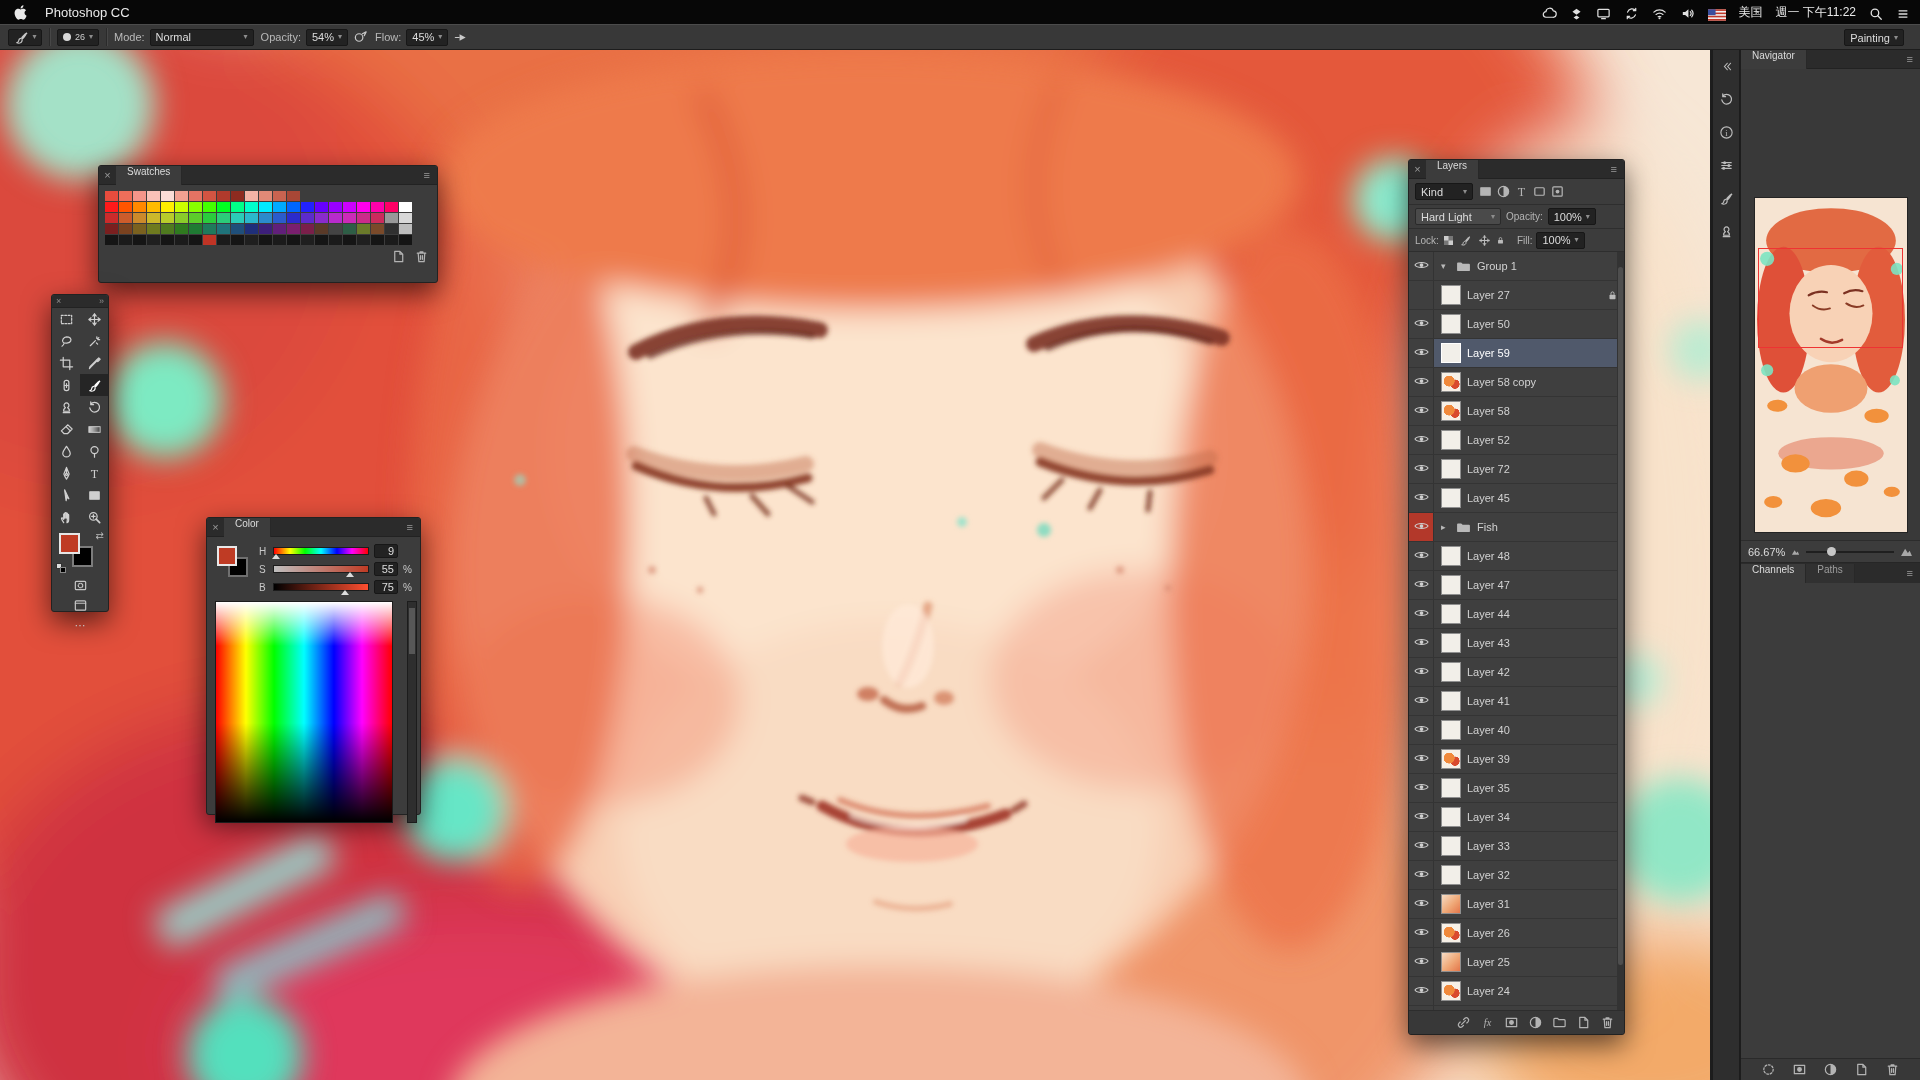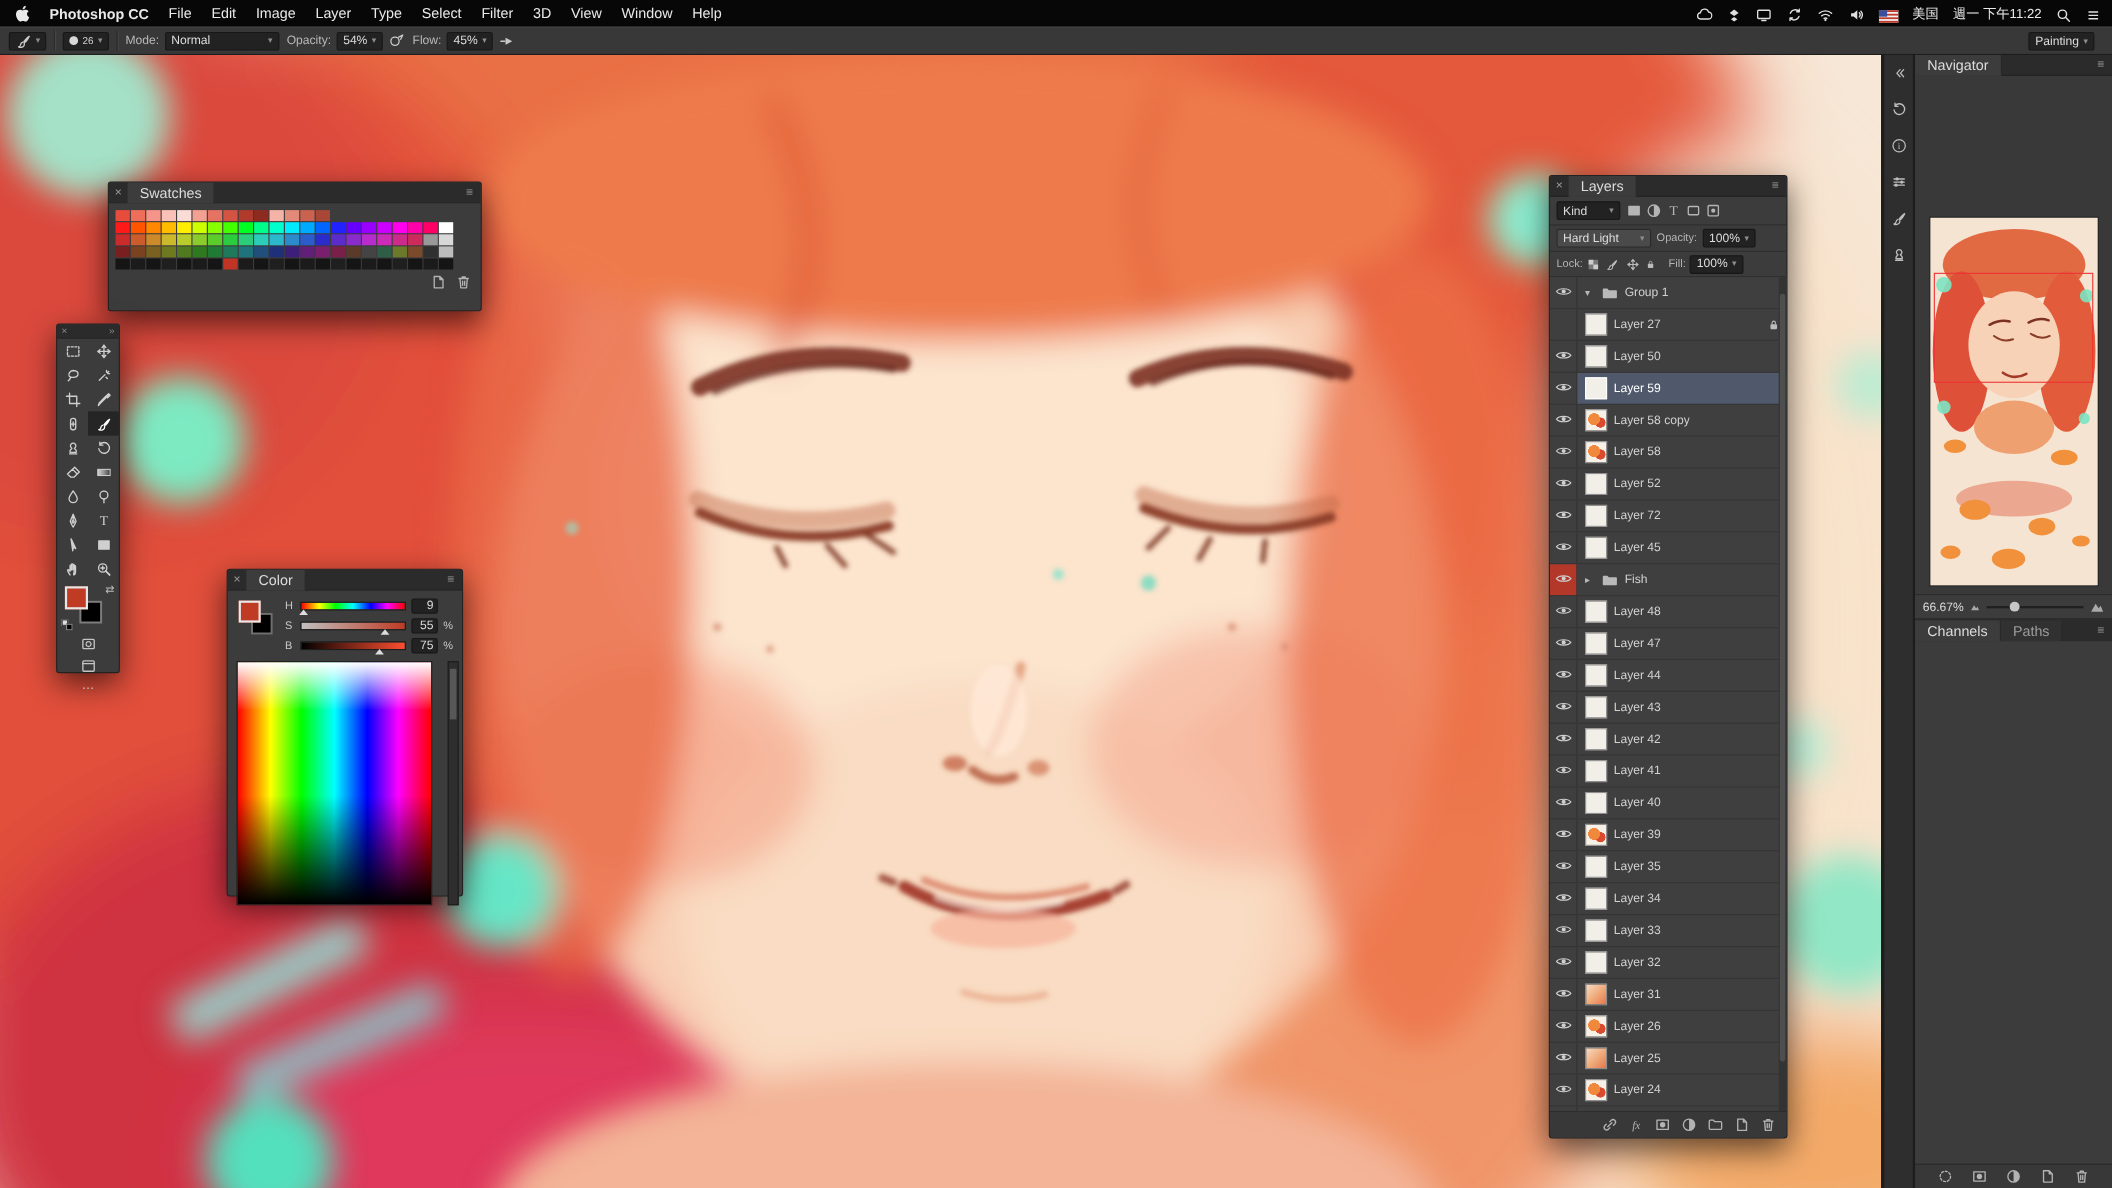--- a/index.html
+++ b/index.html
@@ -3,21 +3,21 @@
 <meta charset="utf-8">
 <style>
   *{margin:0;padding:0;box-sizing:border-box;user-select:none}
   html,body{width:1920px;height:1080px;overflow:hidden}
   body{font-family:"Liberation Sans",sans-serif;background:#111;color:#ccc}
   #app{position:relative;width:1920px;height:1080px;overflow:hidden;background:#1d1d1d}
 
   
   .menubar{position:absolute;top:0;left:0;right:0;height:24px;background:#070707;display:flex;align-items:center;padding:0 10px;color:#e9e9e9;font-size:13px;z-index:60}
   .apple-icn{width:14px;height:16px;margin:0 8px 0 4px;display:flex;align-items:center}
-  .app-name{font-weight:700;padding:0 9px;white-space:nowrap}
+  .app-name{font-weight:400;padding:0 9px;white-space:nowrap}
   .mitems{display:flex}
   .menu-item{padding:0 9px;line-height:24px;white-space:nowrap}
   .mb-right{margin-left:auto;display:flex;align-items:flex-end;gap:13px;font-size:12px;white-space:nowrap}
   .mbi{display:flex;align-items:center;color:#e0e0e0}
   .mb-icons{display:flex;align-items:center;gap:13px}
   .flag{display:flex;align-items:center}
 
   
   .optionsbar{position:absolute;top:24px;left:0;right:0;height:26px;background:#383838;border-top:1px solid #4b4b4b;border-bottom:1px solid #1d1d1d;display:flex;align-items:center;padding:0 8px;color:#c3c3c3;font-size:11px;gap:7px;z-index:55}
   .ob-group{display:flex;align-items:center;gap:5px}
@@ -31,21 +31,21 @@
   .ws-chip{position:absolute;right:16px;top:4px}
   .ob-icn{color:#c9c9c9;display:flex;align-items:center}
 
   
   .canvas{position:absolute;left:0;top:50px;width:1710px;height:1030px;background:#f7e7d6;z-index:1;overflow:hidden}
   .canvas svg{position:absolute;inset:0;display:block}
 
   
   .panel{position:absolute;background:#3c3c3c;border:1px solid #222;box-shadow:0 10px 28px rgba(0,0,0,.6);border-radius:3px;z-index:30;font-size:11px}
   .phead{height:19px;background:#2b2b2b;border-bottom:1px solid #222;display:flex;align-items:center;border-radius:3px 3px 0 0}
-  .ptab{background:#3c3c3c;height:19px;display:flex;align-items:center;padding:0 11px;font-size:13px;color:#dcdcdc;border-right:1px solid #282828}
+  .ptab{background:#3c3c3c;height:19px;display:flex;padding:0 11px;font-size:10px;color:#dcdcdc;border-right:1px solid #282828}
   .ptab.inactive{background:#313131;color:#9d9d9d}
   .pclose{width:17px;text-align:center;color:#9a9a9a;font-size:11px;line-height:19px}
   .pmenu{margin-left:auto;color:#9a9a9a;padding:0 7px;font-size:11px}
 
   
   .tools-panel{left:51px;top:294px;width:58px;height:318px}
   .tools-head{height:13px;background:#2b2b2b;border-bottom:1px solid #222;display:flex;align-items:center;justify-content:space-between;padding:0 4px;color:#8d8d8d;font-size:9px;border-radius:3px 3px 0 0}
   .tool-grid{display:grid;grid-template-columns:1fr 1fr}
   .tool{height:22px;display:flex;align-items:center;justify-content:center;color:#cfcfcf}
   .tool.sel{background:#252525;color:#fff}
@@ -146,33 +146,20 @@
 
 <div id="app">
 
   <div class="menubar">
     <span class="apple-icn">
       <svg viewBox="0 0 14 16" width="13" height="15">
           <path fill="#e9e9e9" d="M11.3 8.6c0-2 1.6-2.9 1.7-3-1-1.4-2.4-1.6-2.9-1.6-1.2-.1-2.4.7-3 .7-.6 0-1.6-.7-2.6-.7C3.2 4 2 4.7 1.3 5.9-.1 8.3.9 11.8 2.3 13.7c.7 1 1.5 2 2.5 2 1 0 1.4-.6 2.6-.6 1.2 0 1.5.6 2.6.6 1.1 0 1.8-1 2.4-1.9.8-1.1 1.1-2.2 1.1-2.3 0 0-2.1-.8-2.2-2.9zM9.4 2.7c.5-.7.9-1.6.8-2.5-.8 0-1.7.5-2.3 1.2-.5.6-.9 1.5-.8 2.4.9.1 1.8-.4 2.3-1.1z"></path>
         </svg>
     </span>
     <span class="app-name">Photoshop CC</span>
-    <div class="mitems">
-        <span class="menu-item">File</span>
-        <span class="menu-item">Edit</span>
-        <span class="menu-item">Image</span>
-        <span class="menu-item">Layer</span>
-        <span class="menu-item">Type</span>
-        <span class="menu-item">Select</span>
-        <span class="menu-item">Filter</span>
-        <span class="menu-item">3D</span>
-        <span class="menu-item">View</span>
-        <span class="menu-item">Window</span>
-        <span class="menu-item">Help</span>
-      </div>
     <div class="mb-right">
       <span class="mb-icons" style="display: flex; gap: 13px;">
           <span class="mbi">
             <svg viewBox="0 0 16 16" width="15" height="15">
               <g fill="none" stroke="currentColor" stroke-width="1.3" stroke-linecap="round" stroke-linejoin="round">
                 <path d="M4.5 12 a3 3 0 0 1 -.3-6 a4 4 0 0 1 7.8-.8 a2.8 2.8 0 0 1 -.5 6.8 Z"></path>
               </g>
             </svg>
           </span>
           <span class="mbi">

